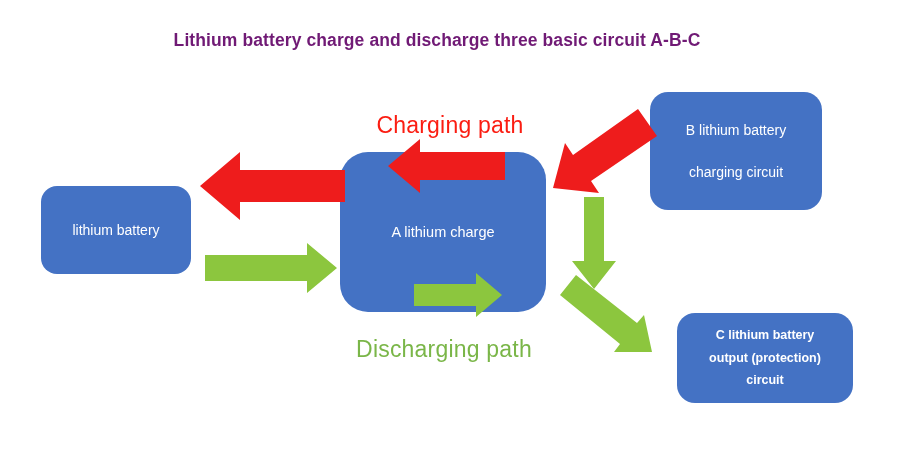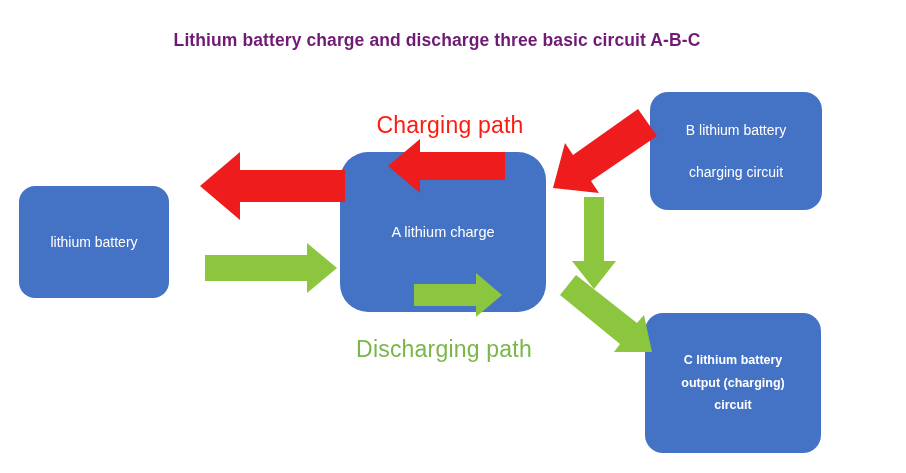--- a/index.html
+++ b/index.html
@@ -32,33 +32,33 @@
     color: #ffffff;
     display: flex;
     flex-direction: column;
     align-items: center;
     justify-content: center;
     text-align: left;
     line-height: 1.15;
   }
 
   #box-battery {
-    left: 19px; top: 186px; width: 150px; height: 112px;
+    left: 41px; top: 186px; width: 150px; height: 88px;
     border-radius: 16px; font-size: 14px;
   }
   #box-a {
     left: 340px; top: 152px; width: 206px; height: 160px;
     border-radius: 28px; font-size: 14.5px; gap: 26px;
   }
   #box-b {
     left: 650px; top: 92px; width: 172px; height: 118px;
     border-radius: 18px; font-size: 14px; gap: 26px;
   }
   #box-c {
-    left: 645px; top: 313px; width: 176px; height: 140px;
+    left: 677px; top: 313px; width: 176px; height: 90px;
     border-radius: 18px; font-size: 12.5px; font-weight: bold; gap: 8px;
   }
 
   .arrows-layer {
     position: absolute;
     left: 0; top: 0;
     width: 906px; height: 473px;
     pointer-events: none;
   }
 
@@ -91,21 +91,21 @@
     <div>A lithium charge</div>
   </div>
 
   <div class="box" id="box-b">
     <div>B lithium battery</div>
     <div>charging circuit</div>
   </div>
 
   <div class="box" id="box-c">
     <div>C lithium battery</div>
-    <div>output (charging)</div>
+    <div>output (protection)</div>
     <div>circuit</div>
   </div>
 
   <svg class="arrows-layer" viewBox="0 0 906 473" aria-hidden="true">
 
     <polygon points="553,188 565,143 573,155 638,109 657,136 591,181 599,193" stroke-width="1.5" fill="#EE1C1C"></polygon>
 
     <polygon points="388,166 420,139 420,152 505,152 505,180 420,180 420,193" stroke-width="1.5" fill="#EE1C1C"></polygon>
 
     <polygon points="200,186 240,152 240,170 345,170 345,202 240,202 240,220" stroke-width="1.5" fill="#EE1C1C"></polygon>

